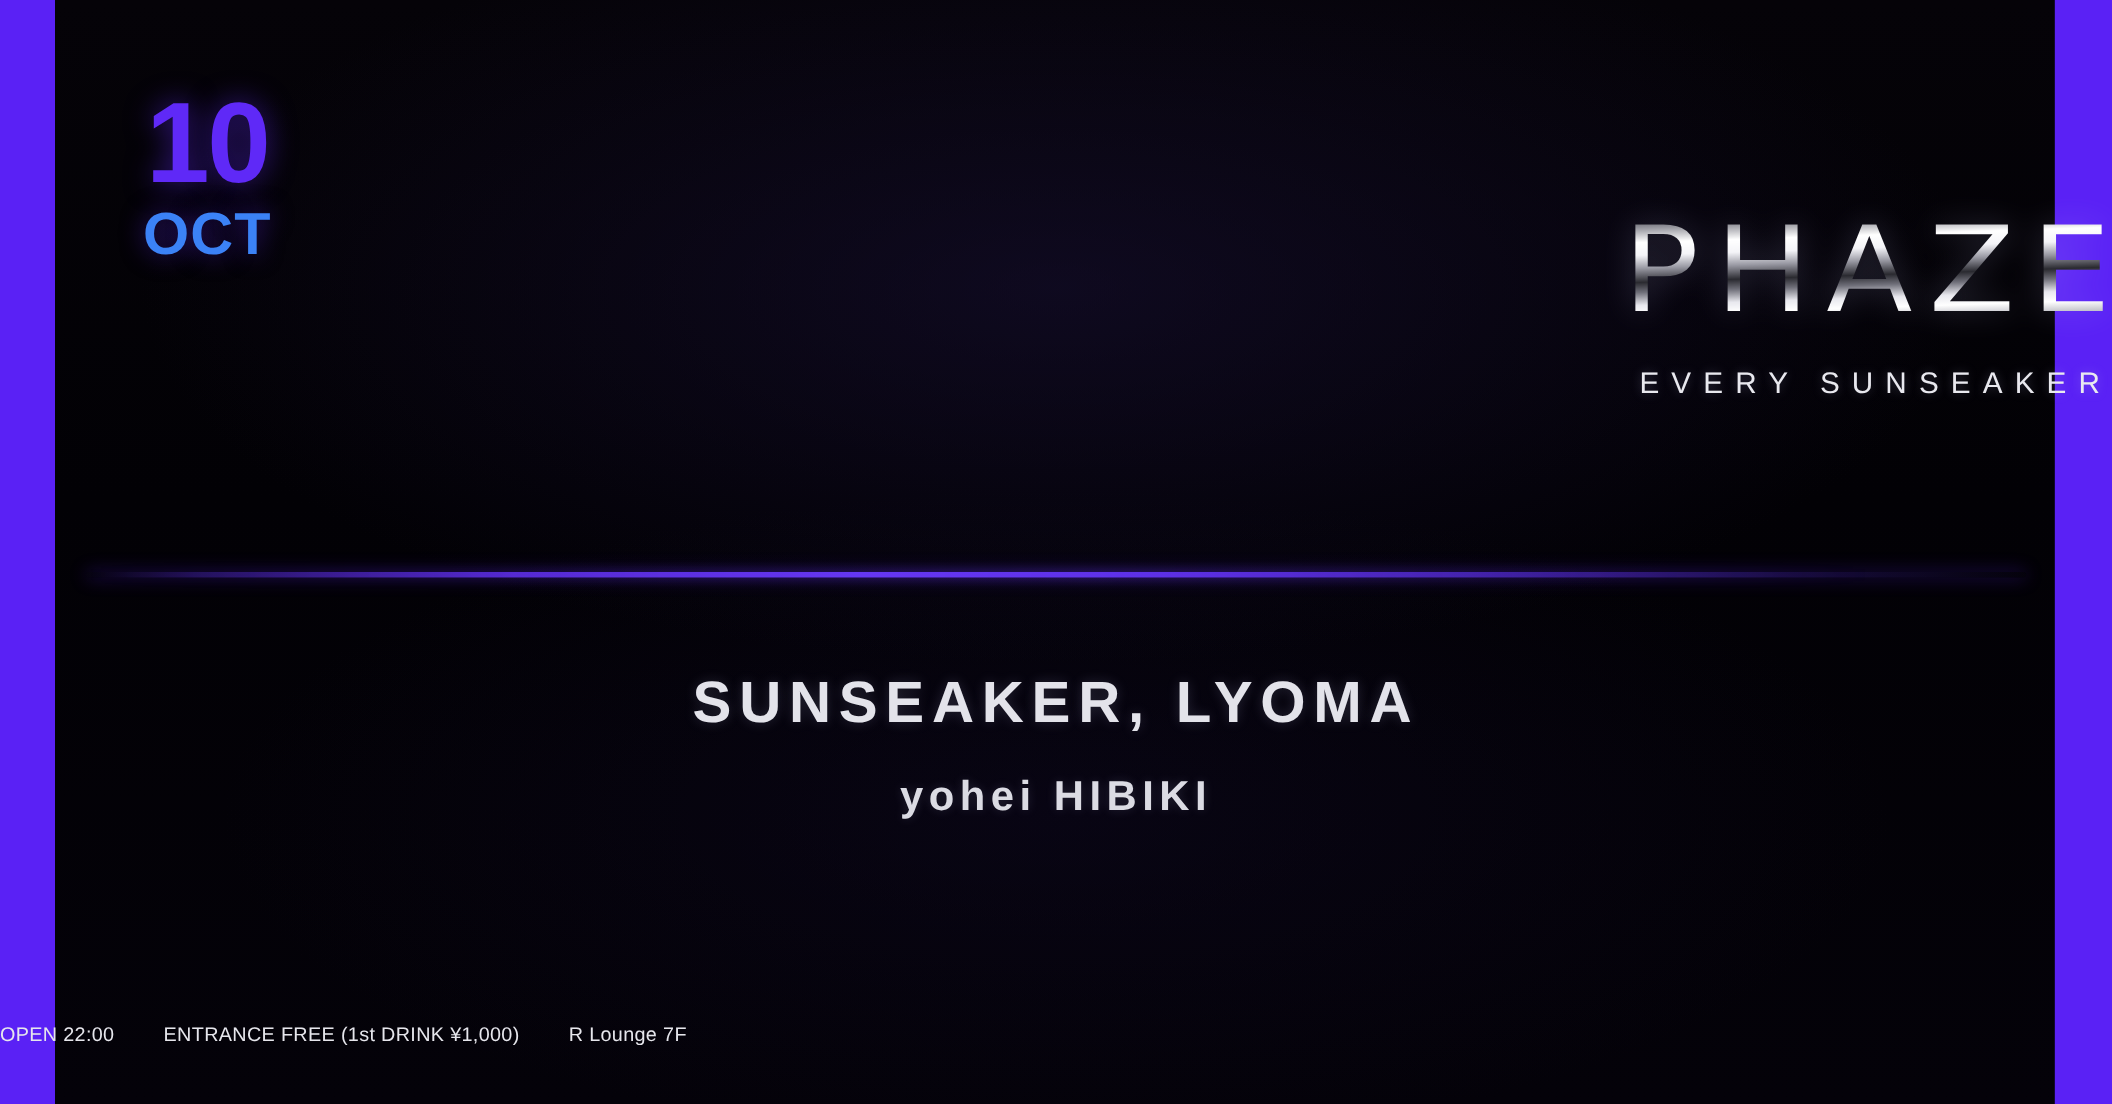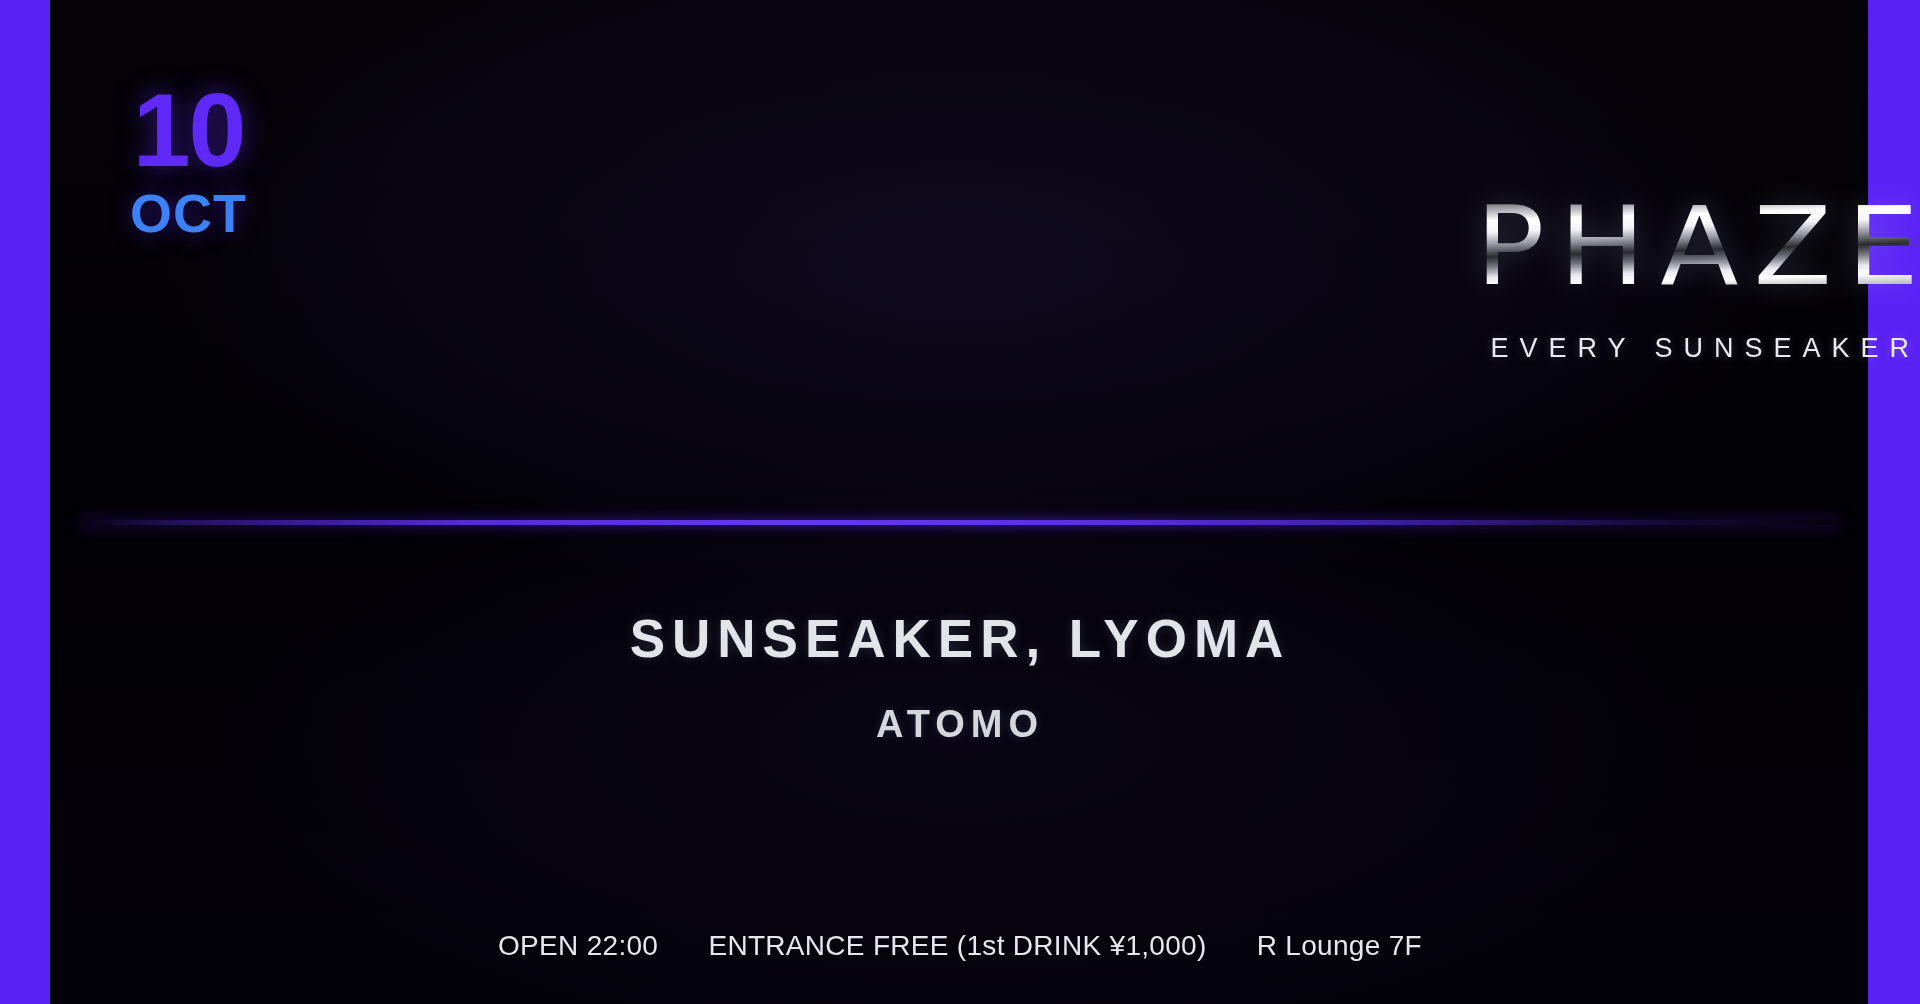--- a/index.html
+++ b/index.html
@@ -161,22 +161,21 @@
     margin-top:40px;
     font-size:38px; font-weight:700; letter-spacing:6px;
     color:#d6d6df;
     text-shadow:0 0 10px rgba(200,205,245,0.16);
   }
 
   
   .footer-info {
     position:absolute;
     left:0; right:0; top:930px;
-    text-align:center;
-    font-size:28px;
+    font-size:18px;
     font-weight:400;
     letter-spacing:0.3px;
     color:#e6e6ec;
     white-space:nowrap;
   }
   .footer-info .seg { display:inline-block; }
   .footer-info .gap { display:inline-block; width:34px; }
 
   
   .rlounge {
@@ -219,21 +218,21 @@
 
   <div class="hero">
     <div class="logo-word">PHAZE</div>
     <div class="logo-tagline">EVERY SUNSEAKER</div>
   </div>
 
   <div class="divider"></div>
 
   <div class="lineup">
     <div class="lineup-line l1">SUNSEAKER, LYOMA</div>
-    <div class="lineup-line l3">ATOMO</div>
+    <div class="lineup-line l2">yohei HIBIKI</div>
   </div>
 
   <div class="footer-info">
     <span class="seg">OPEN 22:00</span>
     <span class="gap"></span>
     <span class="seg">ENTRANCE FREE (1st DRINK ¥1,000)</span>
     <span class="gap"></span>
     <span class="seg">R Lounge 7F</span>
   </div>
 

